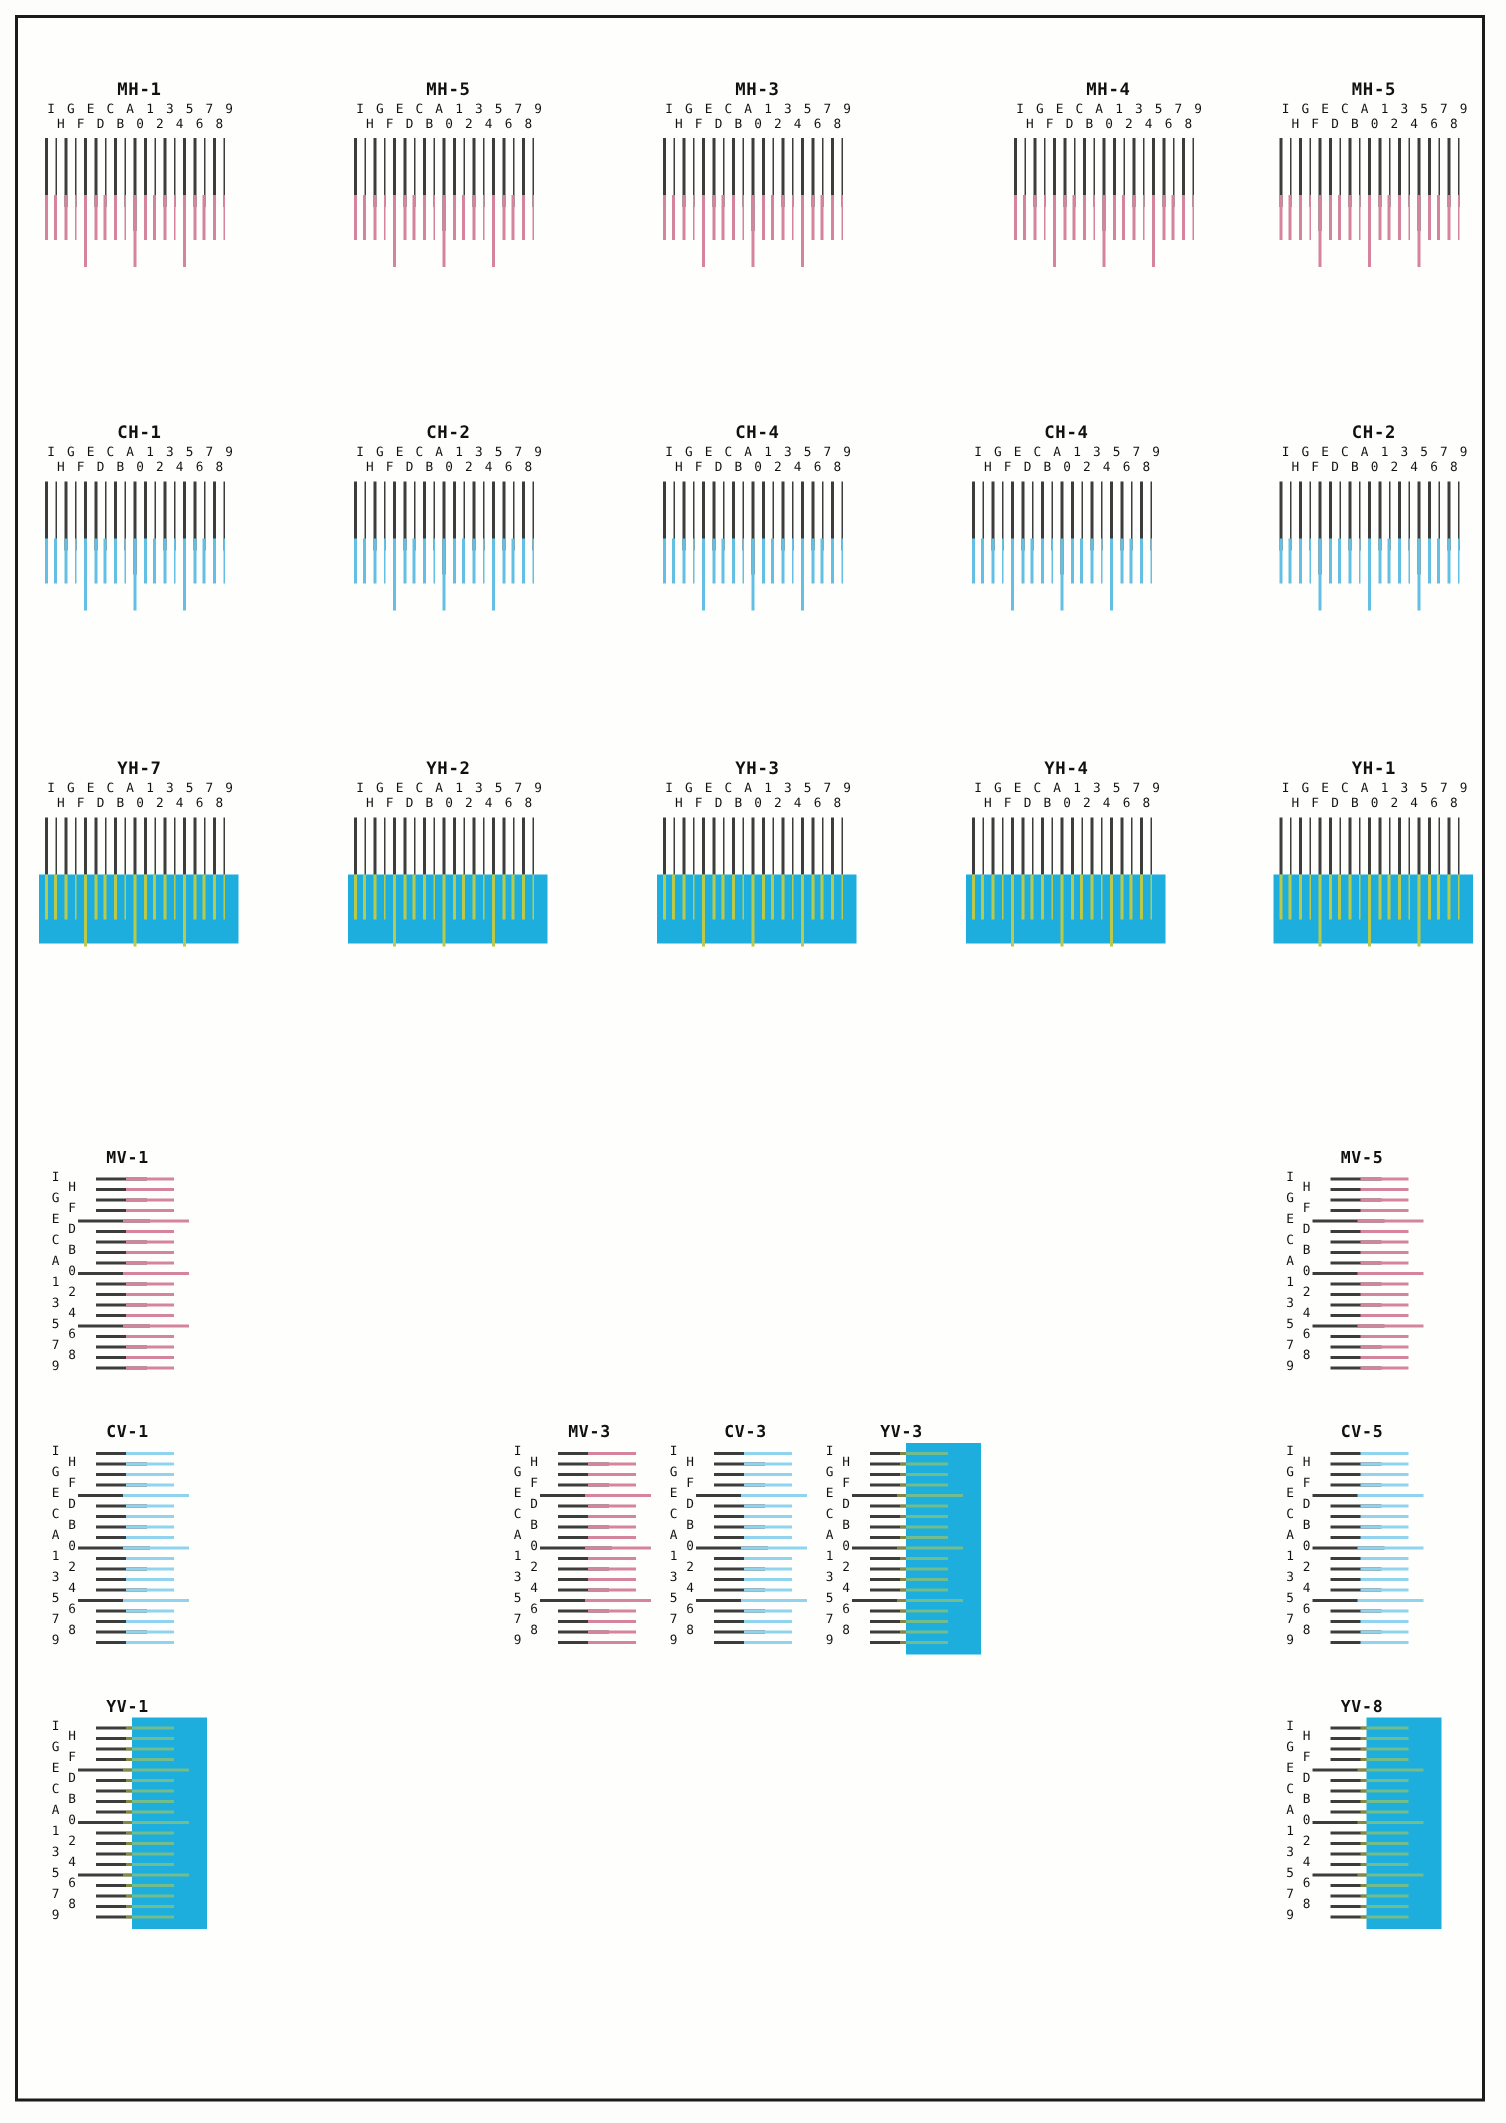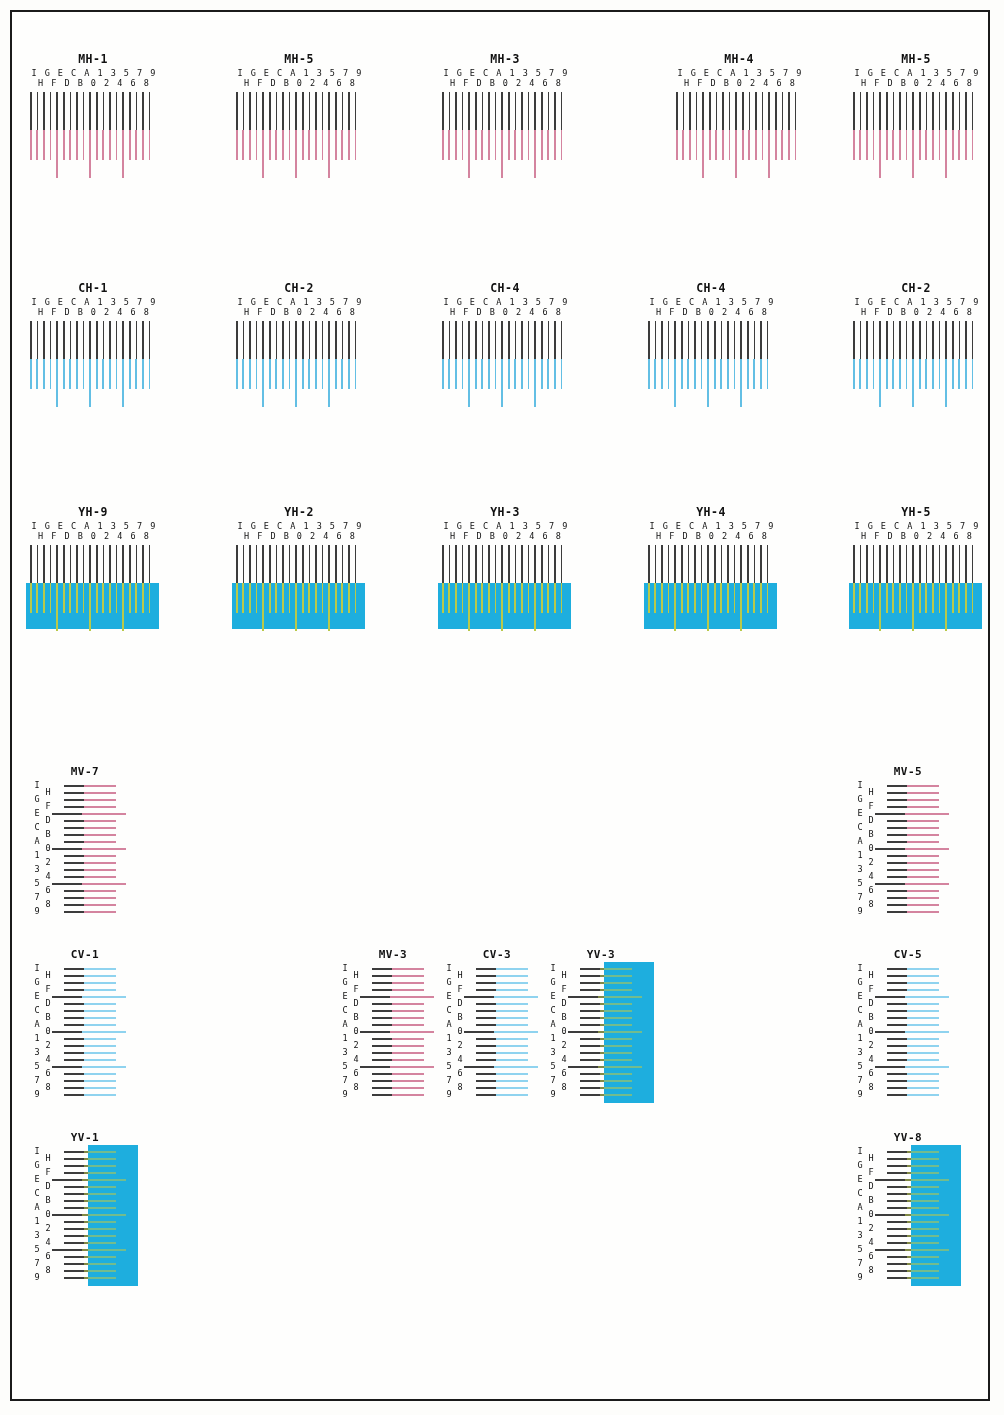--- a/index.html
+++ b/index.html
@@ -696,21 +696,21 @@
         <div class="col c" style="left: 98.8px; top: 38px; height: 30px;"></div>
         <div class="blk" style="left: 105.6px; height: 46px;"></div>
         <div class="col c" style="left: 105.4px; top: 38px; height: 30px;"></div>
         <div class="blk" style="left: 112.2px; height: 46px;"></div>
         <div class="col c" style="left: 112px; top: 38px; height: 30px;"></div>
         <div class="blk" style="left: 118.8px; height: 46px;"></div>
         <div class="col c" style="left: 118.6px; top: 38px; height: 30px;"></div>
       </div>
     </div>
     <div class="hblock" style="left: 30px; top: 505px; width: 126px;">
-      <div class="h-title">YH-9</div>
+      <div class="h-title">YH-7</div>
       <div class="h-labels">
         <span class="lab top" style="left: -1px;">I</span>
         <span class="lab top" style="left: 12.2px;">G</span>
         <span class="lab top" style="left: 25.4px;">E</span>
         <span class="lab top" style="left: 38.6px;">C</span>
         <span class="lab top" style="left: 51.8px;">A</span>
         <span class="lab top" style="left: 65px;">1</span>
         <span class="lab top" style="left: 78.2px;">3</span>
         <span class="lab top" style="left: 91.4px;">5</span>
         <span class="lab top" style="left: 104.6px;">7</span>
@@ -956,21 +956,21 @@
         <div class="blk" style="left: 105.6px; height: 46px;"></div>
         <div class="col" style="background: rgb(185, 201, 74); left: 105.4px; top: 38px; height: 30px; z-index: 3;"></div>
         <div class="blk" style="left: 112.2px; height: 46px;"></div>
         <div class="col" style="background: rgb(185, 201, 74); left: 112px; top: 38px; height: 30px; z-index: 3;"></div>
         <div class="blk" style="left: 118.8px; height: 46px;"></div>
         <div class="col" style="background: rgb(185, 201, 74); left: 118.6px; top: 38px; height: 30px; z-index: 3;"></div>
         <div class="yblock-fill" style="background: rgb(30, 174, 222); left: -4px; top: 38px; width: 133.4px; height: 46px; z-index: 2;"></div>
       </div>
     </div>
     <div class="hblock" style="left: 853px; top: 505px; width: 126px;">
-      <div class="h-title">YH-5</div>
+      <div class="h-title">YH-1</div>
       <div class="h-labels">
         <span class="lab top" style="left: -1px;">I</span>
         <span class="lab top" style="left: 12.2px;">G</span>
         <span class="lab top" style="left: 25.4px;">E</span>
         <span class="lab top" style="left: 38.6px;">C</span>
         <span class="lab top" style="left: 51.8px;">A</span>
         <span class="lab top" style="left: 65px;">1</span>
         <span class="lab top" style="left: 78.2px;">3</span>
         <span class="lab top" style="left: 91.4px;">5</span>
         <span class="lab top" style="left: 104.6px;">7</span>
@@ -1021,21 +1021,21 @@
         <div class="blk" style="left: 105.6px; height: 46px;"></div>
         <div class="col" style="background: rgb(185, 201, 74); left: 105.4px; top: 38px; height: 30px; z-index: 3;"></div>
         <div class="blk" style="left: 112.2px; height: 46px;"></div>
         <div class="col" style="background: rgb(185, 201, 74); left: 112px; top: 38px; height: 30px; z-index: 3;"></div>
         <div class="blk" style="left: 118.8px; height: 46px;"></div>
         <div class="col" style="background: rgb(185, 201, 74); left: 118.6px; top: 38px; height: 30px; z-index: 3;"></div>
         <div class="yblock-fill" style="background: rgb(30, 174, 222); left: -4px; top: 38px; width: 133.4px; height: 46px; z-index: 2;"></div>
       </div>
     </div>
     <div class="vblock" style="left: 30px; top: 765px; width: 110px;">
-      <div class="v-title">MV-7</div>
+      <div class="v-title">MV-1</div>
       <div class="v-body" style="height: 147px;">
         <div class="v-lab" style="left: 2px; top: 2px;">I</div>
         <div class="v-lab" style="left: 2px; top: 16px;">G</div>
         <div class="v-lab" style="left: 2px; top: 30px;">E</div>
         <div class="v-lab" style="left: 2px; top: 44px;">C</div>
         <div class="v-lab" style="left: 2px; top: 58px;">A</div>
         <div class="v-lab" style="left: 2px; top: 72px;">1</div>
         <div class="v-lab" style="left: 2px; top: 86px;">3</div>
         <div class="v-lab" style="left: 2px; top: 100px;">5</div>
         <div class="v-lab" style="left: 2px; top: 114px;">7</div>

